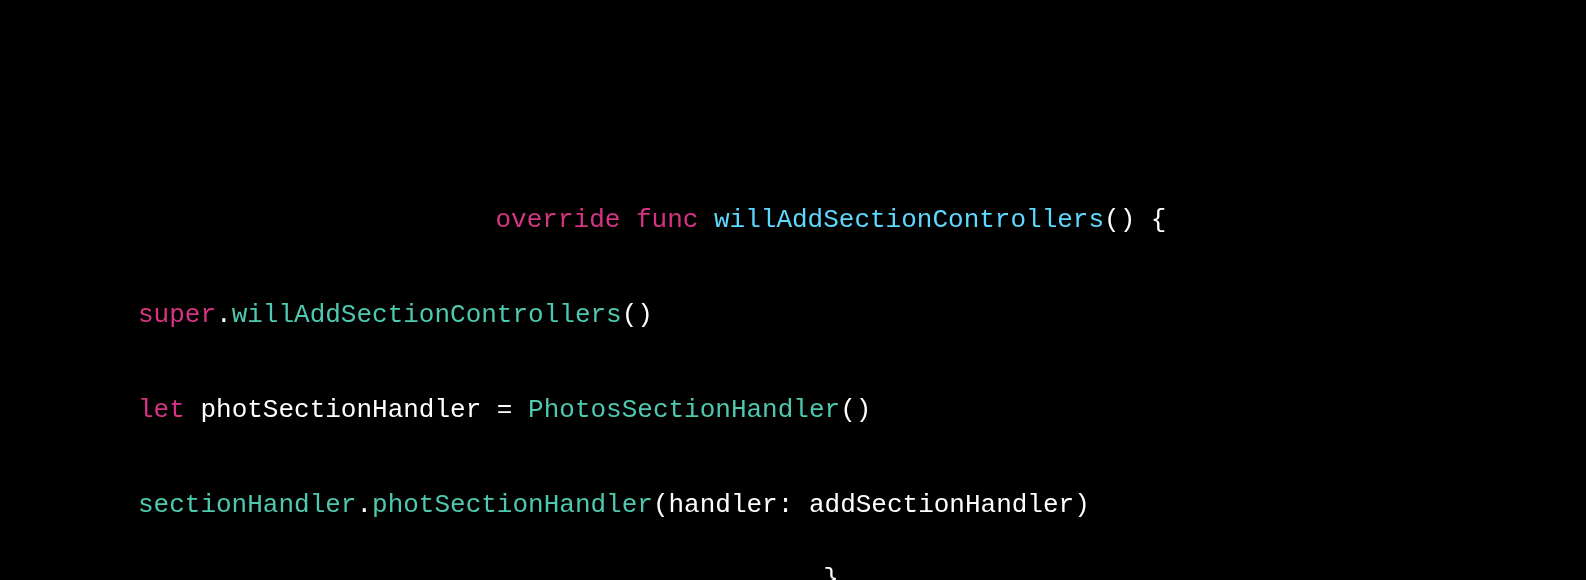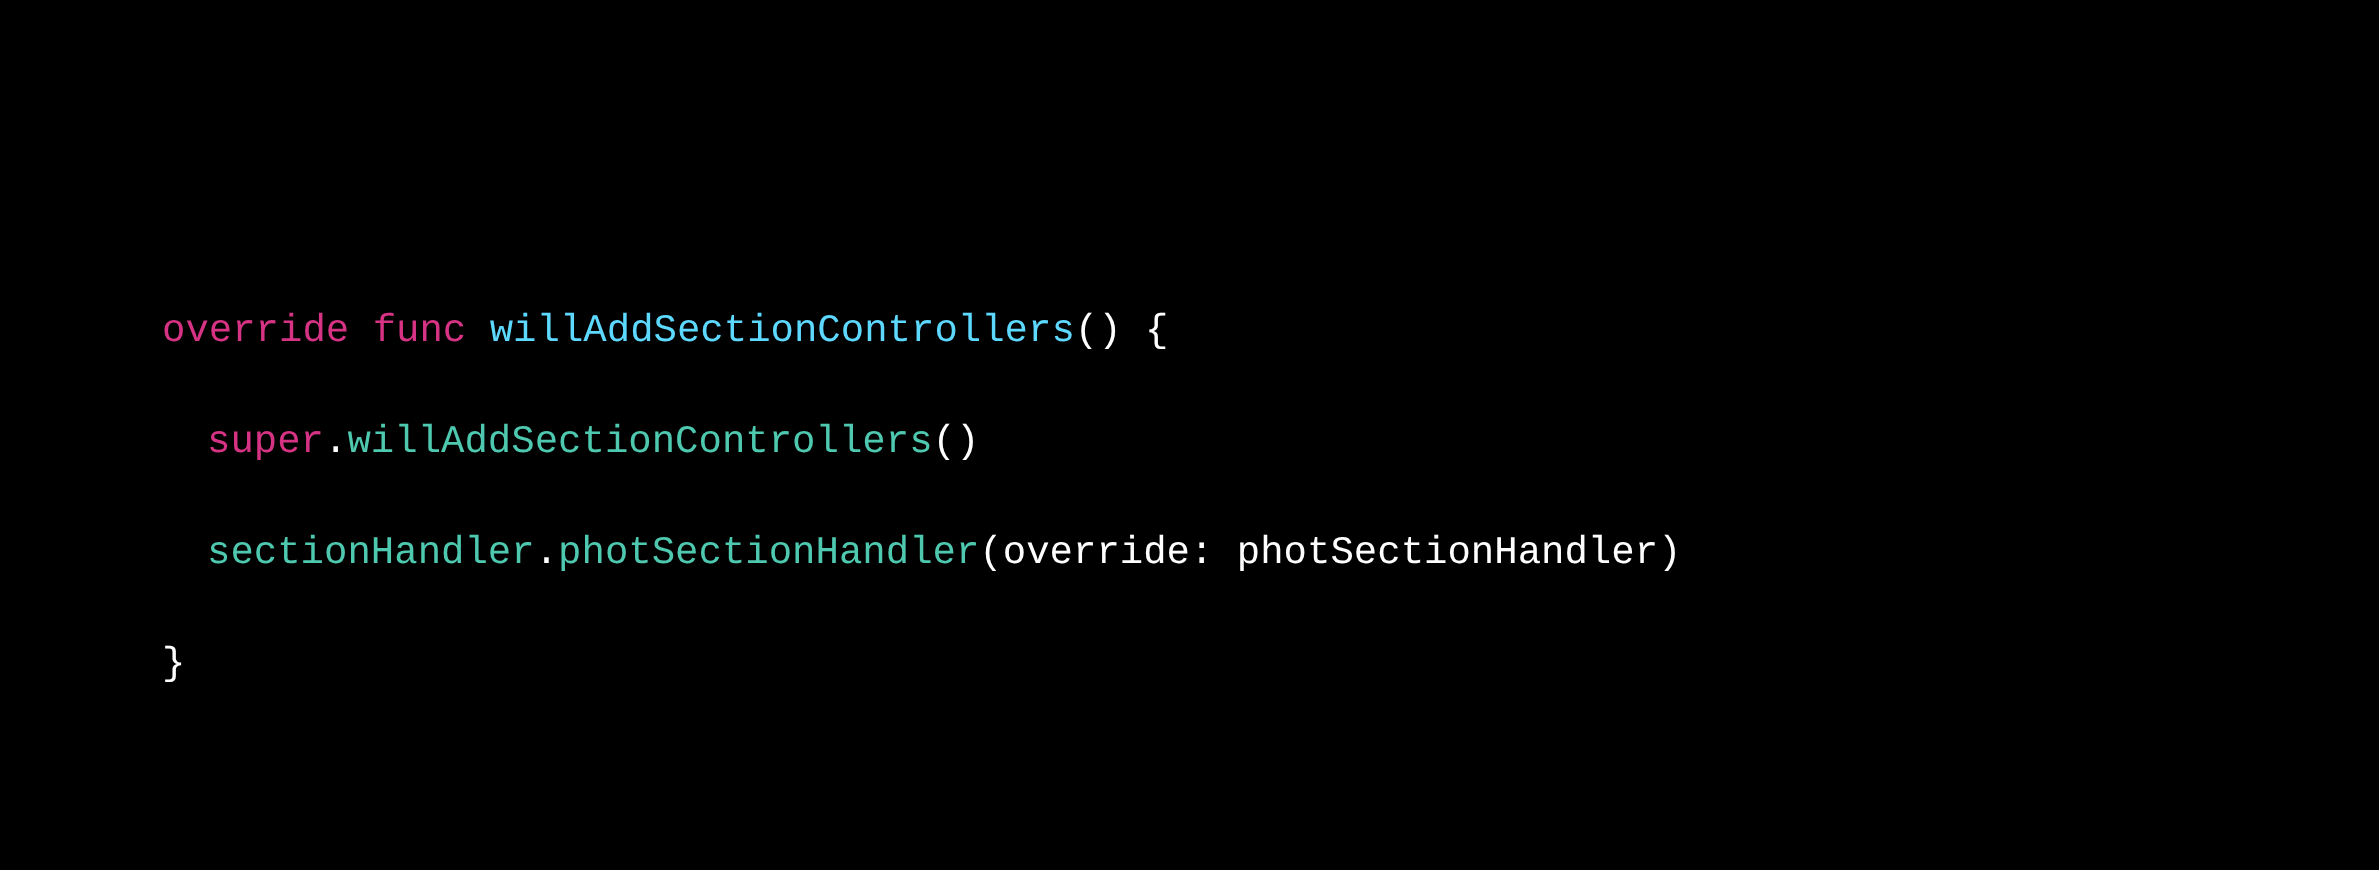--- a/index.html
+++ b/index.html
@@ -13,37 +13,38 @@
   body {
     font-family: "SF Mono", Menlo, Monaco, Consolas, "Courier New", monospace;
     font-size: 26px;
     line-height: 37px;
     font-weight: 500;
     white-space: pre;
     color: #ffffff;
     padding-top: 17px;
   }
   .line { display: block; }
-  .ind1 { padding-left: 108px; }
-  .ind2 { padding-left: 138px; }
+  .ind1 { padding-left: 76px; text-align: center; }
+  .ind2 { padding-left: 138px; margin-top: 21px; }
 
   .kw      { color: #d63384; }   
   .fn-decl { color: #5dd8ff; }   
   .member  { color: #4ec9b0; }   
   .plain   { color: #ffffff; }   
 </style>
 </head>
 <body>
 
 
 
 <div>
 <span class="line ind1"><span class="kw">override</span> <span class="kw">func</span> <span class="fn-decl">willAddSectionControllers</span><span class="plain">() {</span></span>
 <span class="line ind2"><span class="kw">super</span><span class="plain">.</span><span class="member">willAddSectionControllers</span><span class="plain">()</span></span>
-<span class="line ind2"><span class="member">sectionHandler</span><span class="plain">.</span><span class="member">photSectionHandler</span><span class="plain">(override: photSectionHandler)</span></span>
+<span class="line ind2"><span class="kw">let</span><span class="plain"> </span><span class="plain">photSectionHandler = </span><span class="member">PhotosSectionHandler</span><span class="plain">()</span></span>
+<span class="line ind2"><span class="member">sectionHandler</span><span class="plain">.</span><span class="member">photSectionHandler</span><span class="plain">(handler: addSectionHandler)</span></span>
 <span class="line ind1"><span class="plain">}</span></span>
 <span class="line ind1"><span class="plain"></span></span>
 
 
 <span class="line ind2"><span class="plain"></span></span>
 
 
 
 
 

